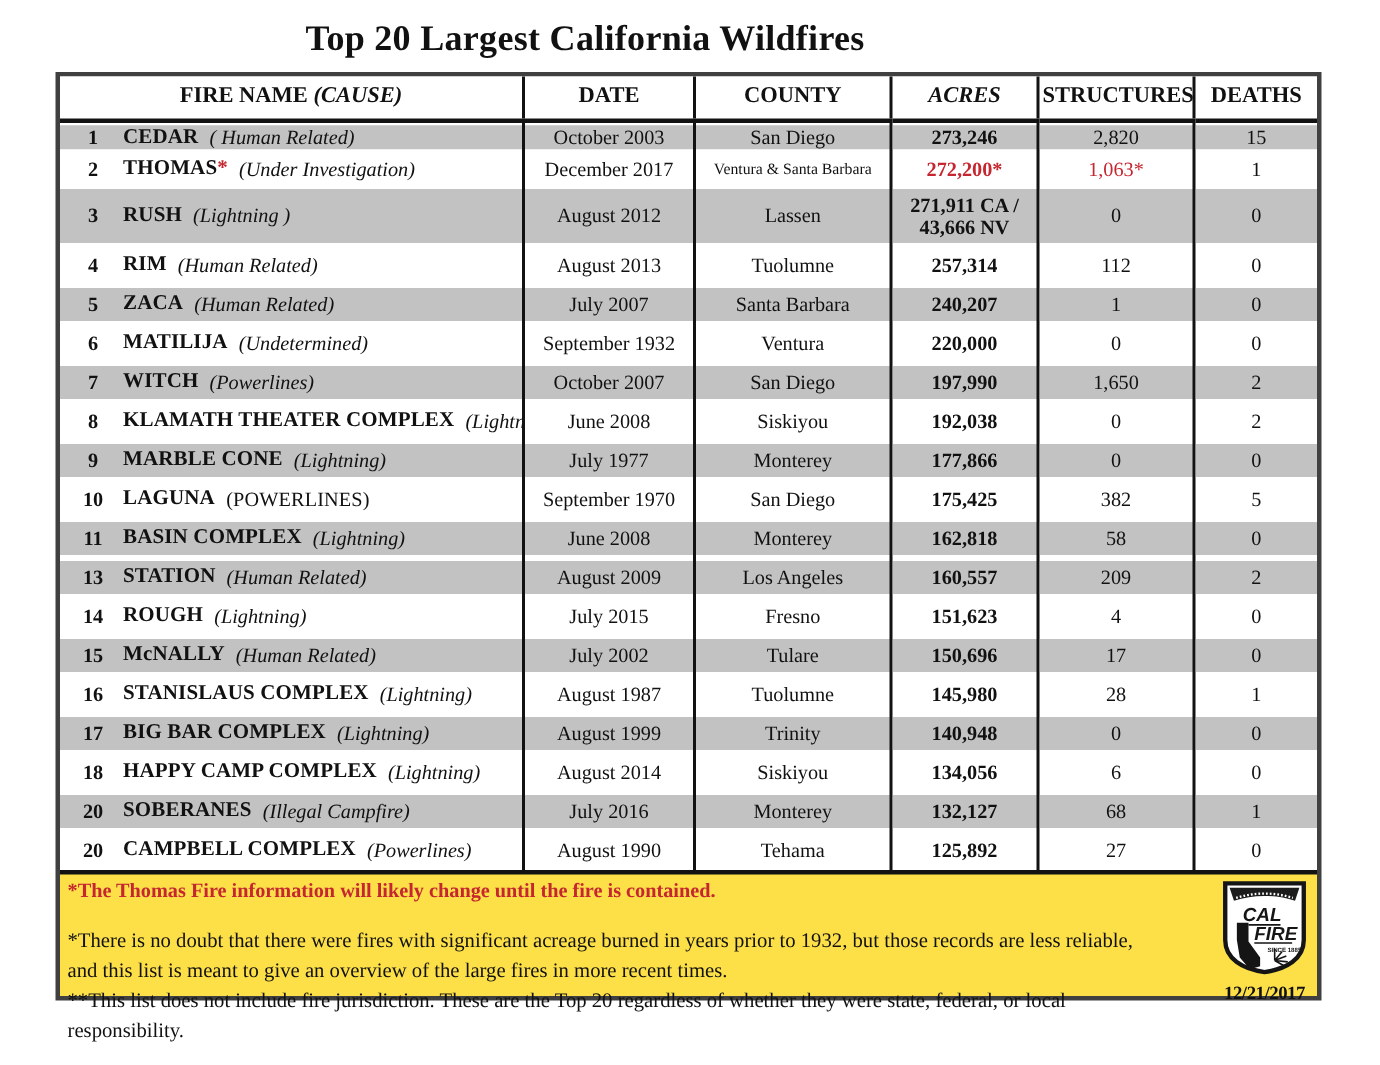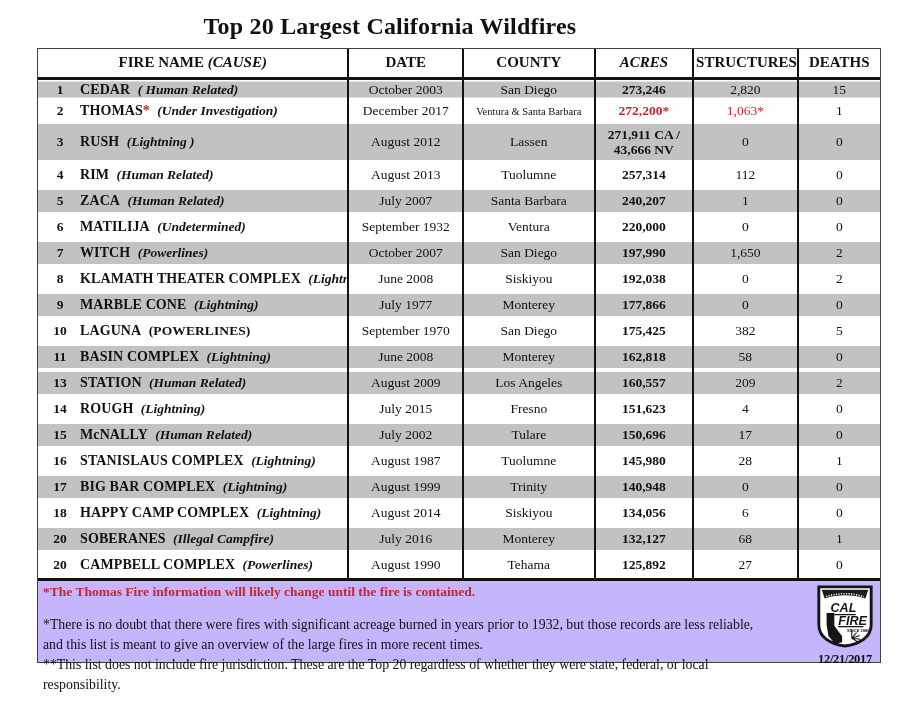--- a/index.html
+++ b/index.html
@@ -7,21 +7,21 @@
     width:920px;height:710px;background:#ffffff;position:relative;
     font-family:"Liberation Serif", serif;color:#111;
     -webkit-font-smoothing:antialiased;
   }
   .title{
     position:absolute;top:13px;left:0;width:780px;margin:0;
     text-align:center;font-size:24px;font-weight:bold;letter-spacing:.2px;
   }
   .doc-box{
     position:absolute;left:37px;top:48px;width:844px;
-    border:1px solid #404040;box-sizing:border-box;background:#fff;
+    border:3px solid #404040;box-sizing:border-box;background:#fff;
   }
   table{width:100%;border-collapse:collapse;table-layout:fixed;}
   th,td{padding:0 2px;box-sizing:border-box;}
   thead th{
     height:29px;border-bottom:3px solid #121212;border-left:2px solid #121212;
     font-size:15px;font-weight:bold;text-align:center;background:#fff;white-space:nowrap;
   }
   thead th:first-child{border-left:none;}
   tbody td{
     border-left:2px solid #121212;text-align:center;vertical-align:middle;
@@ -31,28 +31,28 @@
   tr.h22 td{height:22px;}
   tr.h26 td{height:26px;}
   tr.h40 td{height:40px;}
   tr.shaded td{
     background:linear-gradient(to bottom,#fff 0,#fff 2px,#c2c2c2 2px,
       #c2c2c2 calc(100% - 2px),#fff calc(100% - 2px),#fff 100%);
   }
   .nw{display:flex;align-items:center;height:100%;}
   .rank{flex:0 0 40px;text-align:center;font-weight:bold;font-size:13.5px;}
   .fname{font-weight:bold;font-size:14px;letter-spacing:.1px;}
-  .cause{font-weight:bold;font-style:italic;font-size:13.5px;margin-left:4px;text-align:center;}
+  .cause{font-weight:normal;font-style:italic;font-size:13.5px;margin-left:4px;text-align:center;}
   .cause.upright{font-style:normal;letter-spacing:.1px;}
   .acres-cell{font-weight:bold;white-space:pre-line;line-height:1.12;}
   .county-small{font-size:10.5px;margin-left:48px;}
   .red{color:#c52630;}
   .footer{
     position:relative;border-top:3px solid #121212;height:84px;
-    box-sizing:border-box;padding:2px 8px 4px 5px;background:#c4b5fd;
+    box-sizing:border-box;padding:2px 8px 4px 5px;background:#fde047;
   }
   .red-note{color:#c52630;font-weight:bold;font-size:13.5px;margin:1px 0 0 0;}
   .note{font-size:13.8px;margin:0;line-height:1.45;padding-right:96px;}
   .note-1{margin-top:15px;}
   .logo-wrap{position:absolute;top:3px;right:0;width:70px;text-align:center;}
   .logo-date{font-weight:bold;font-size:12.5px;letter-spacing:-.3px;margin-top:0;}
 </style>
 </head>
 <body>
 

